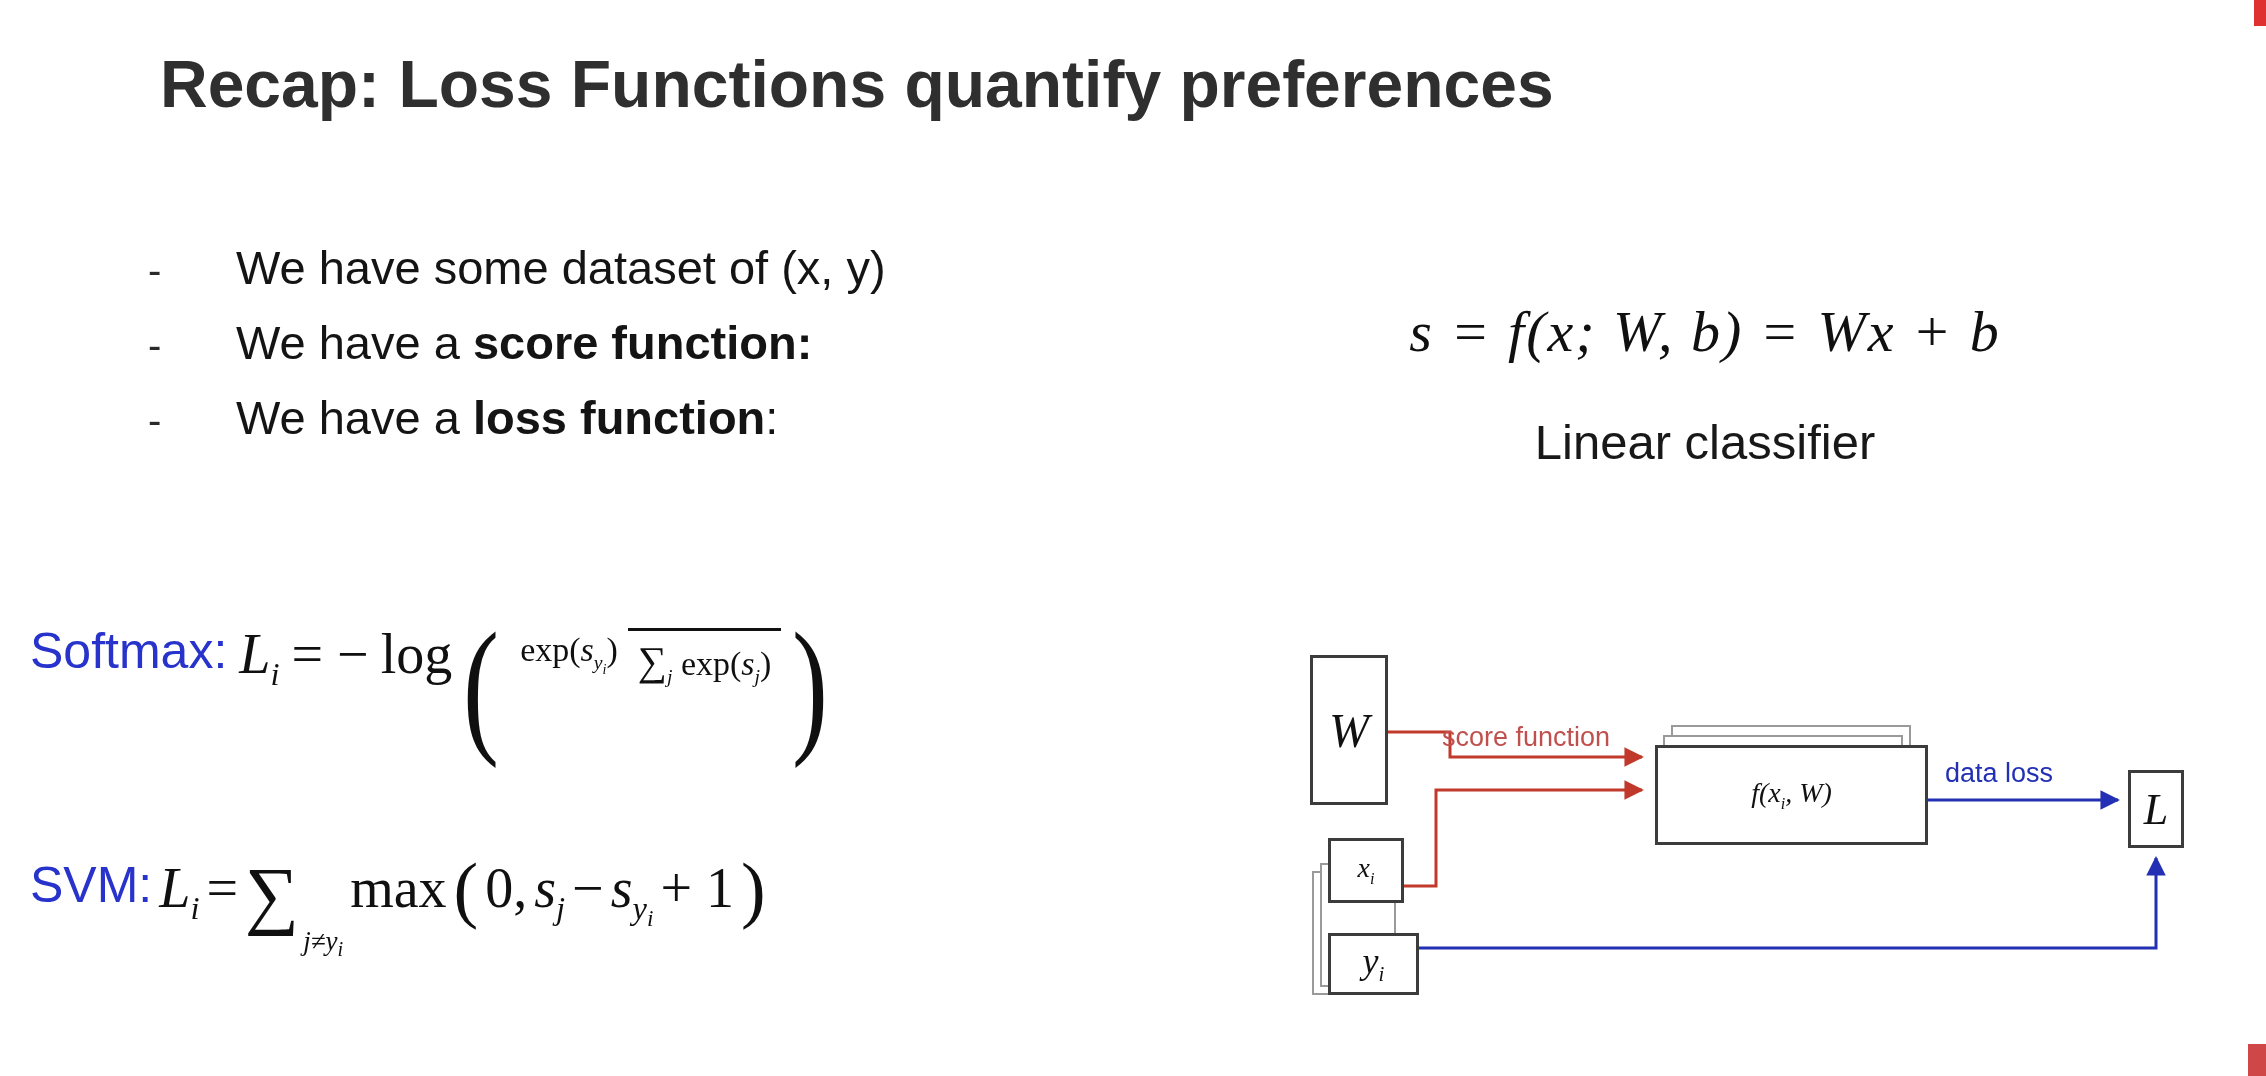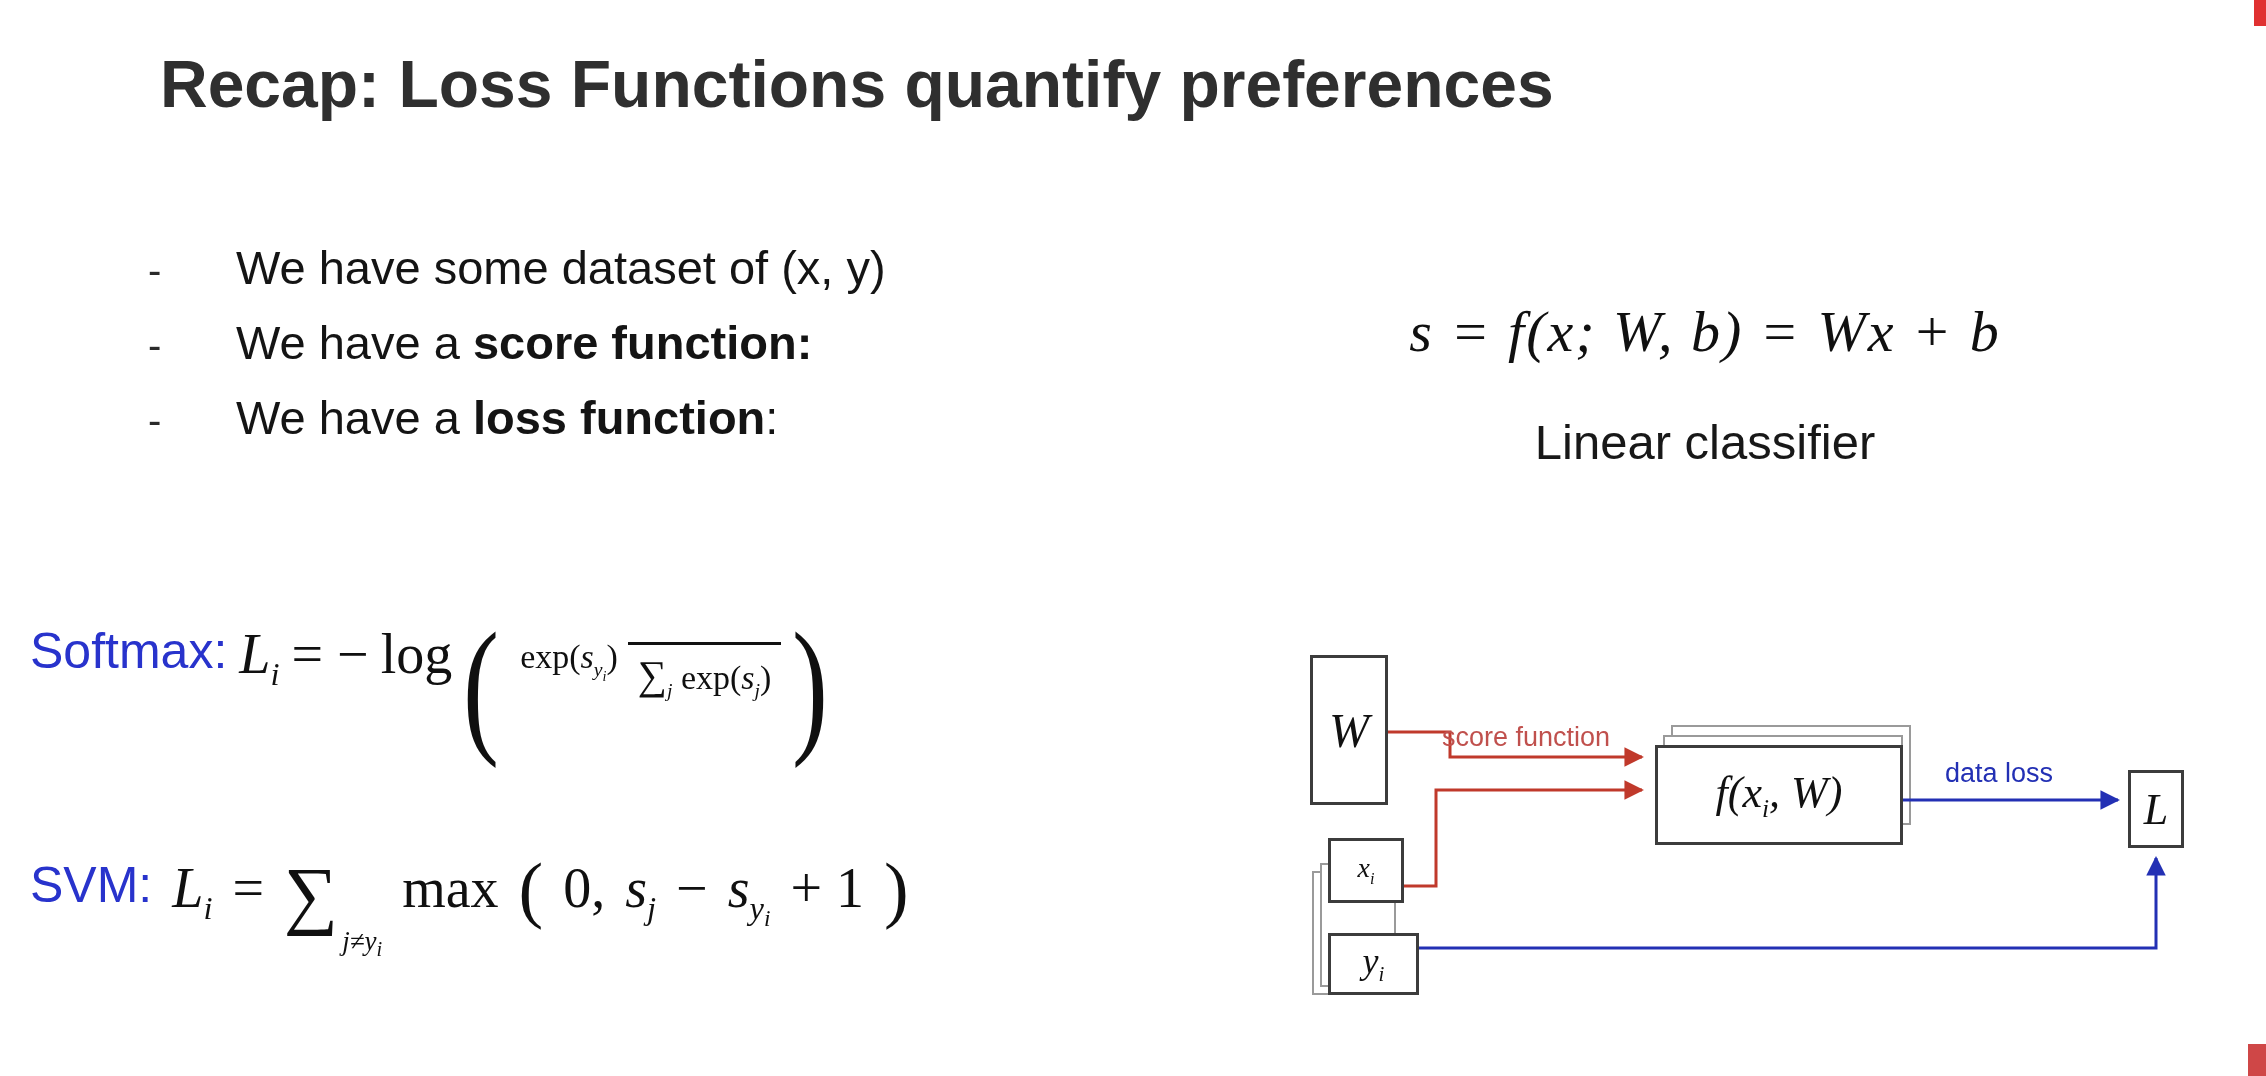--- a/index.html
+++ b/index.html
@@ -61,21 +61,21 @@
   
   .formula {
     position: absolute;
     display: flex;
     align-items: flex-start;
     font-family: "Liberation Serif", serif;
     font-size: 56px;
     color: #101010;
   }
   .softmax { left: 30px; top: 622px; gap: 12px; }
-  .svm     { left: 30px; top: 856px; gap: 20px; }
+  .svm     { left: 30px; top: 856px; gap: 7px; }
 
   .kw {
     font-family: "Liberation Sans", sans-serif;
     color: #2833cc;
     font-size: 50px;
     font-style: normal;
   }
   .mi { font-style: italic; }
   .roman { font-style: normal; }
   sub { font-size: 0.58em; }
@@ -91,21 +91,21 @@
   }
   .frac {
     display: inline-flex;
     flex-direction: row;
     align-items: center;
     font-size: 34px;
     line-height: 1.15;
     font-style: normal;
   }
   .frac .num { padding: 0 10px 2px; }
-  .frac .den { border-top: 3px solid #111; padding: 8px 10px 0; margin-top: 20px; }
+  .frac .den { border-top: 3px solid #111; padding: 8px 10px 0; margin-top: 6px; }
   .frac .sum { font-size: 1.2em; font-style: normal; }
 
   .big-sum { font-size: 76px; font-style: normal; line-height: 1; }
   .sum-sub { font-size: 27px; vertical-align: -30px; margin-left: 4px; font-style: italic; }
   .sum-sub sub { font-size: 0.75em; }
   .svm-paren { font-size: 74px; font-style: normal; line-height: 0.9; }
 
   
   .diagram { position: absolute; left: 1290px; top: 640px; width: 950px; height: 420px; }
   .diagram svg.wires { position: absolute; left: 0; top: 0; z-index: 2; }
@@ -124,21 +124,21 @@
   }
   .ghost {
     position: absolute;
     background: #fff;
     border: 2px solid #9a9a9a;
     z-index: 1;
   }
   .w-box { left: 20px;  top: 15px;  width: 78px;  height: 150px; font-size: 48px; }
   .f-g2  { left: 381px; top: 85px;  width: 240px; height: 100px; }
   .f-g1  { left: 373px; top: 95px;  width: 240px; height: 100px; }
-  .f-box { left: 365px; top: 105px; width: 248px; height: 100px; font-size: 44px; }
+  .f-box { left: 365px; top: 105px; width: 273px; height: 100px; font-size: 28px; }
   .l-box { left: 838px; top: 130px; width: 56px;  height: 78px;  font-size: 44px; }
   .d-g2  { left: 22px;  top: 231px; width: 76px;  height: 124px; }
   .d-g1  { left: 30px;  top: 223px; width: 76px;  height: 124px; }
   .x-box { left: 38px;  top: 198px; width: 76px;  height: 65px;  font-size: 28px; }
   .y-box { left: 38px;  top: 293px; width: 91px;  height: 62px;  font-size: 36px; }
 
   .wire-label {
     position: absolute;
     font-family: "Liberation Sans", sans-serif;
     font-size: 27px;

